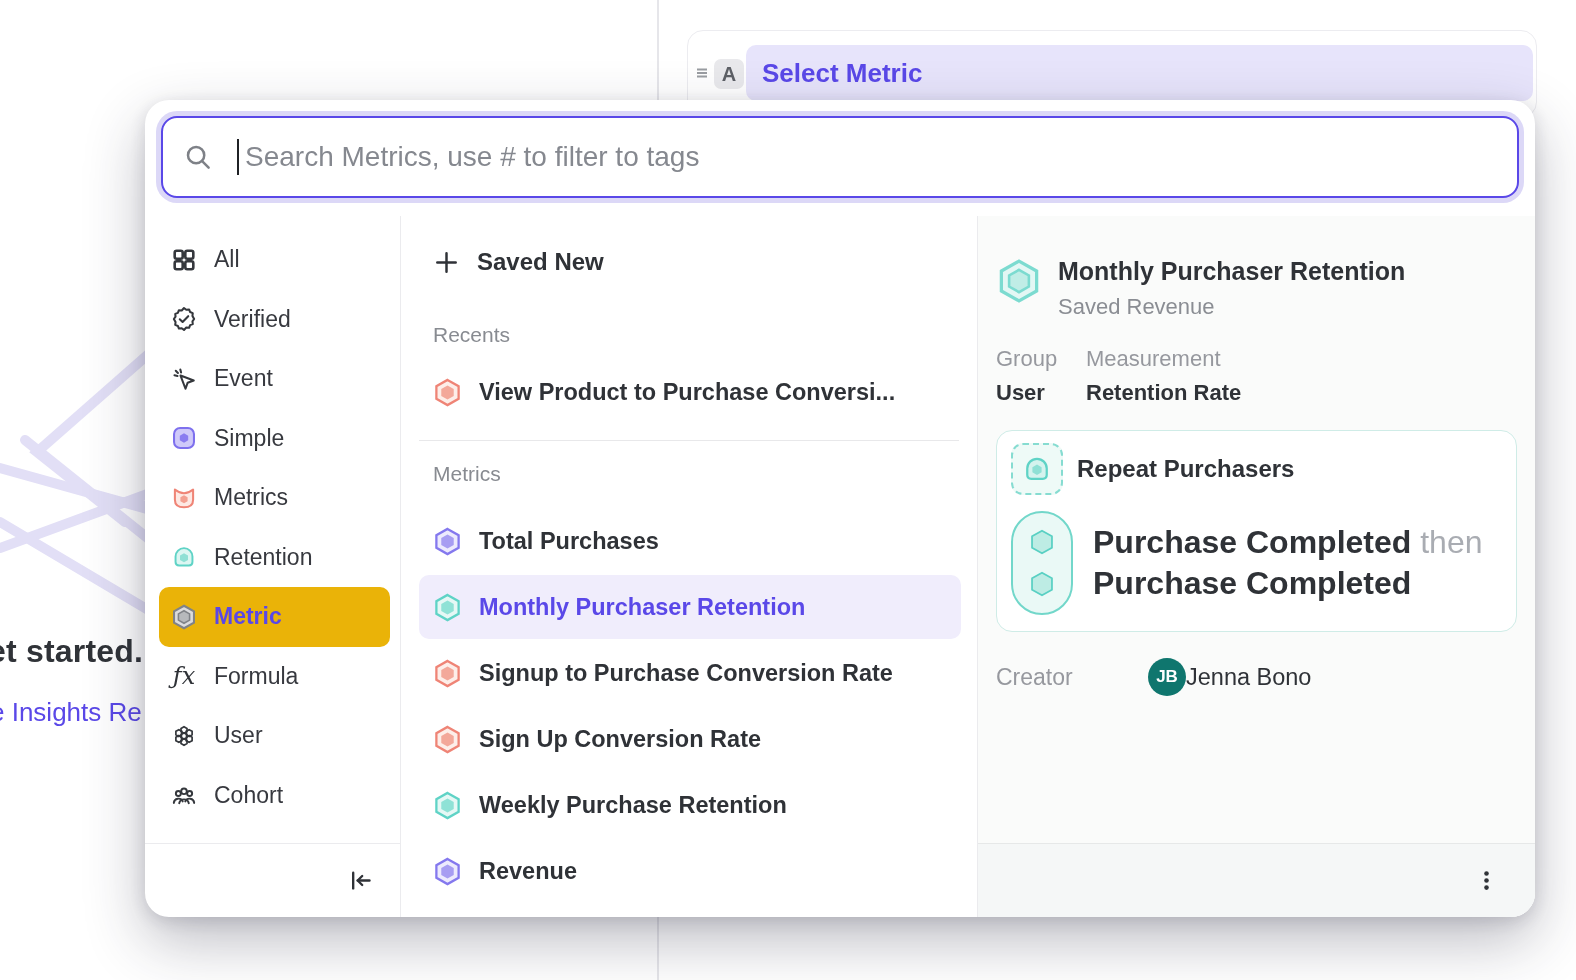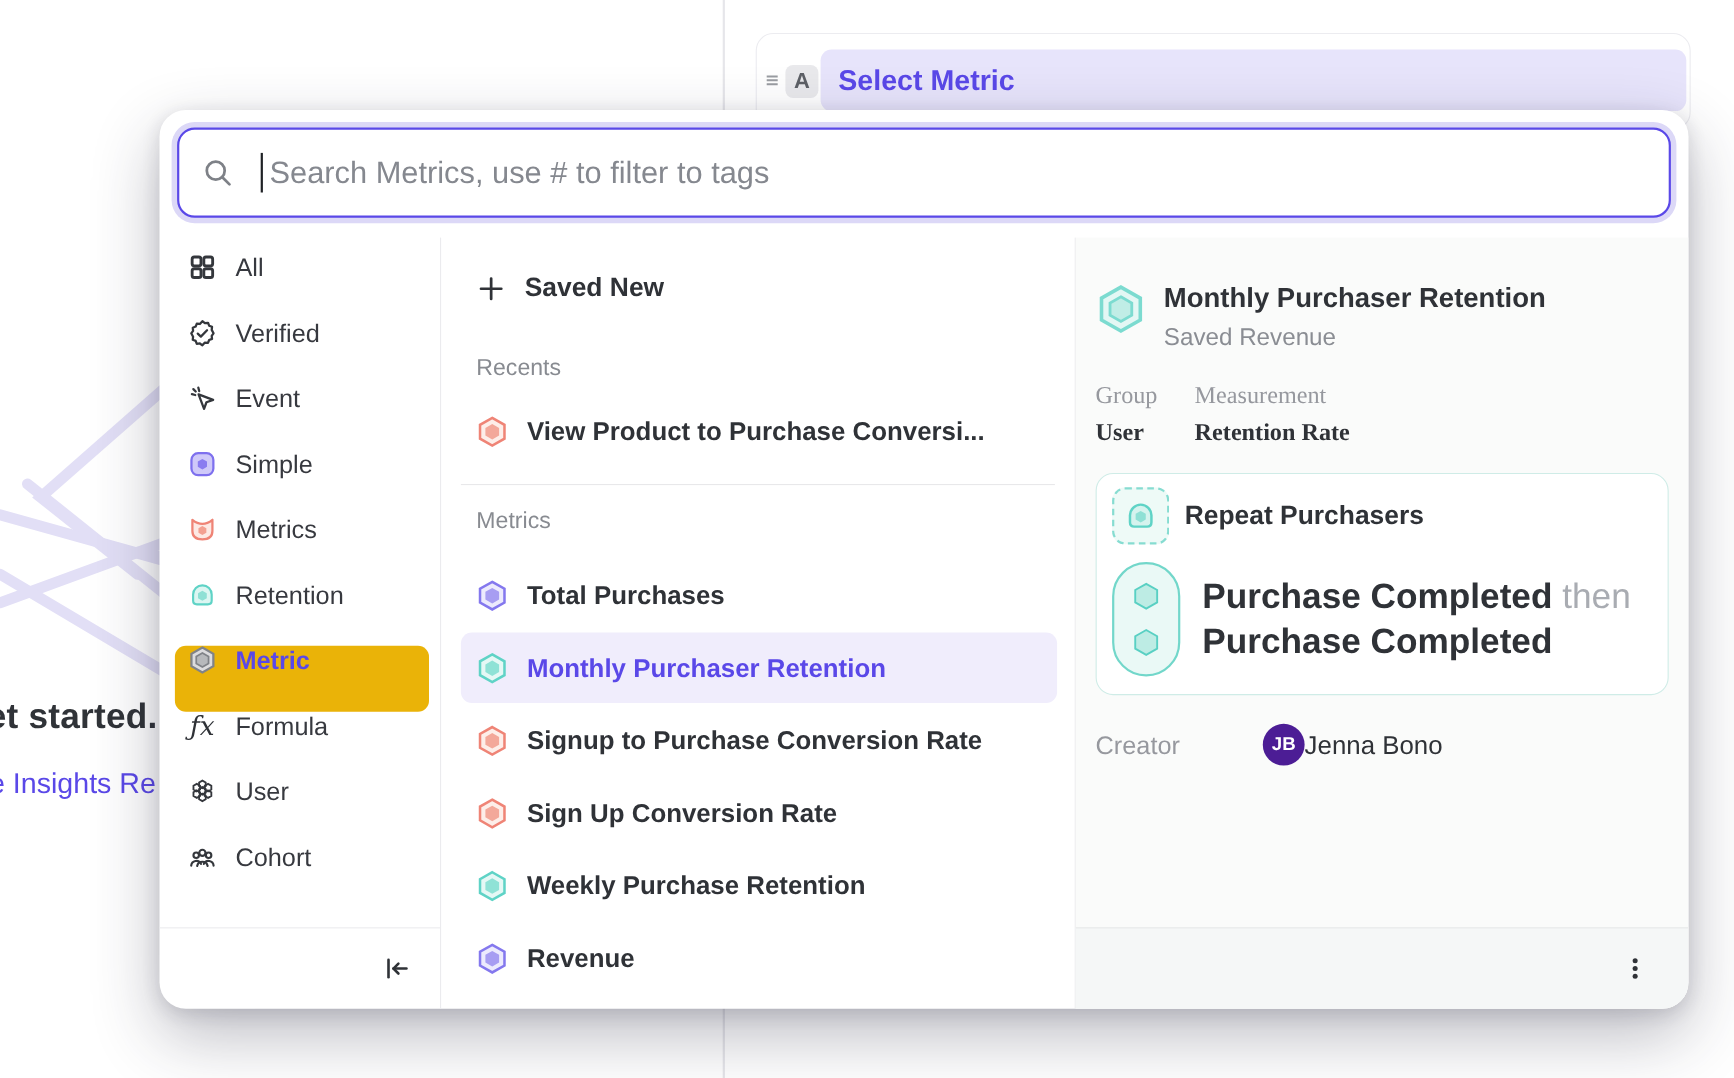--- a/index.html
+++ b/index.html
@@ -37,21 +37,21 @@
   .caret { width:2px; height:36px; background:#1f2125; margin-left:24px; flex:0 0 auto; }
   .search-input { flex:1; border:none; outline:none; font-size:28px; padding-left:6px;
     font-family:"Liberation Sans", sans-serif; color:#2f3237; background:transparent; }
   .search-input::placeholder { color:#85888f; }
 
   .cols { flex:1; display:flex; min-height:0; }
 
   
   .side { width:256px; border-right:1px solid #ebebee; display:flex; flex-direction:column; }
   .side-items { padding:14px 10px 0 14px; flex:1; }
-  .side-item { height:59.5px; display:flex; align-items:flex-start; gap:17px; padding:0 12px;
+  .side-item { height:59.5px; display:flex; align-items:center; gap:17px; padding:0 12px;
     border-radius:10px; font-size:23px; font-weight:500; color:#37393f; cursor:pointer; white-space:nowrap; }
   .side-item.sel { background:#eab308; color:#5a48e8; font-weight:600; }
   .side-item .sic { width:26px; height:26px; flex:0 0 auto; }
   .fx-icon { width:26px; flex:0 0 auto; font-family:"DejaVu Serif", serif; font-style:italic;
     font-size:24px; color:#2f3237; text-align:center; line-height:26px; }
   .side-footer { height:74px; border-top:1px solid #ebebee; display:flex; align-items:center;
     justify-content:flex-end; padding-right:26px; }
 
   
   .mid { flex:1; border-right:1px solid #ebebee; padding:16px 16px 0 18px; min-width:0; }
@@ -71,40 +71,40 @@
   .hx-purple .o { stroke:#8478ee; fill:#eceafd; } .hx-purple .i { fill:#a79df2; }
   .hx-teal .o { stroke:#5fd3c6; fill:#e5f8f5; } .hx-teal .i { fill:#8fe2d6; }
 
   
   .detail { width:557px; background:#fafbfa; display:flex; flex-direction:column; }
   .detail-body { flex:1; padding:40px 18px 0 18px; }
   .d-head { display:flex; gap:16px; }
   .d-hex { width:46px; height:46px; flex:0 0 auto; margin-top:2px; }
   .d-title { font-size:25px; font-weight:700; color:#2f3237; line-height:30px; }
   .d-sub { font-size:22px; color:#8a8d93; margin-top:8px; }
-  .d-meta { display:flex; margin-top:26px;font-family:Liberation Serif, serif; }
+  .d-meta { display:flex; margin-top:26px; }
   .d-meta .mcol1 { width:90px; }
   .m-label { font-size:22px; color:#96989e; }
   .m-value { font-size:22px; font-weight:700; color:#2f3237; margin-top:8px; }
   .d-card { margin-top:24px; background:#fff; border:1.5px solid #cfece7; border-radius:16px;
     padding:12px 14px 16px; }
   .dc-head { display:flex; align-items:center; gap:14px; }
   .dashed-box { width:52px; height:52px; border:2px dashed #86dcd1; border-radius:12px;
     display:flex; align-items:center; justify-content:center; background:#eefaf7; }
   .dc-title { font-size:24px; font-weight:700; color:#2f3237; }
   .dc-steps { display:flex; gap:20px; margin-top:16px; align-items:center; }
   .capsule { width:62px; height:104px; border:2px solid #72d7ca; border-radius:31px;
     background:#eaf9f6; display:flex; flex-direction:column; align-items:center;
     justify-content:space-evenly; flex:0 0 auto; }
   .cap-hex { width:26px; height:26px; }
   .step-lines { font-size:32px; line-height:41px; color:#2f3237; font-weight:700; }
   .step-then { color:#a9acb2; font-weight:400; }
   .d-creator { display:flex; align-items:center; margin-top:26px; }
   .cr-label { font-size:23px; color:#96989e; width:152px; }
-  .avatar { width:38px; height:38px; border-radius:50%; background:#4c1d95; color:#fff;
+  .avatar { width:38px; height:38px; border-radius:50%; background:#0f766e; color:#fff;
     font-size:17px; font-weight:700; display:flex; align-items:center; justify-content:center; }
   .cr-name { font-size:23.5px; color:#2f3237; }
   .detail-footer { height:74px; border-top:1px solid #e6e8e8; background:#f5f7f7; display:flex;
     align-items:center; justify-content:flex-end; padding-right:36px; }
   .iconbtn { cursor:pointer; display:flex; }
 </style>
 </head>
 <body>
 
 <svg width="0" height="0" style="position:absolute" aria-hidden="true">

